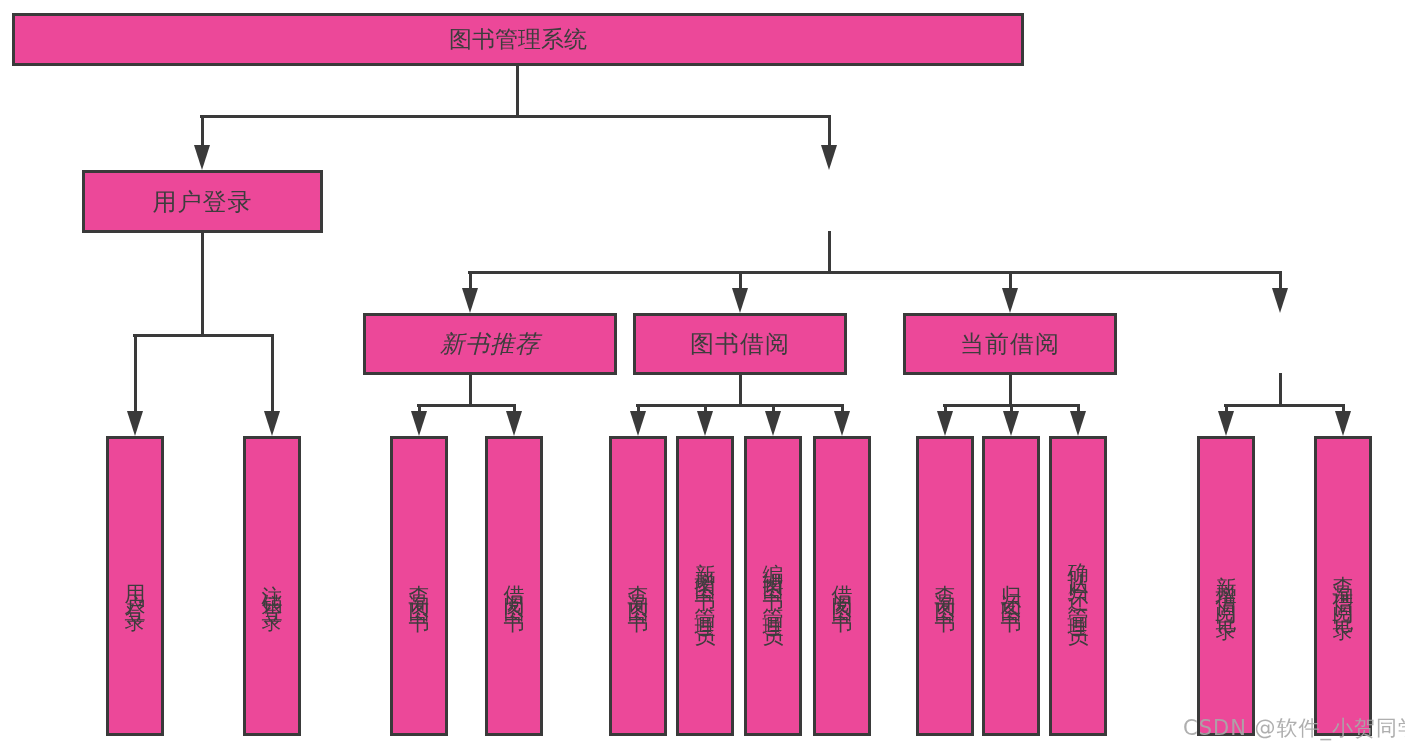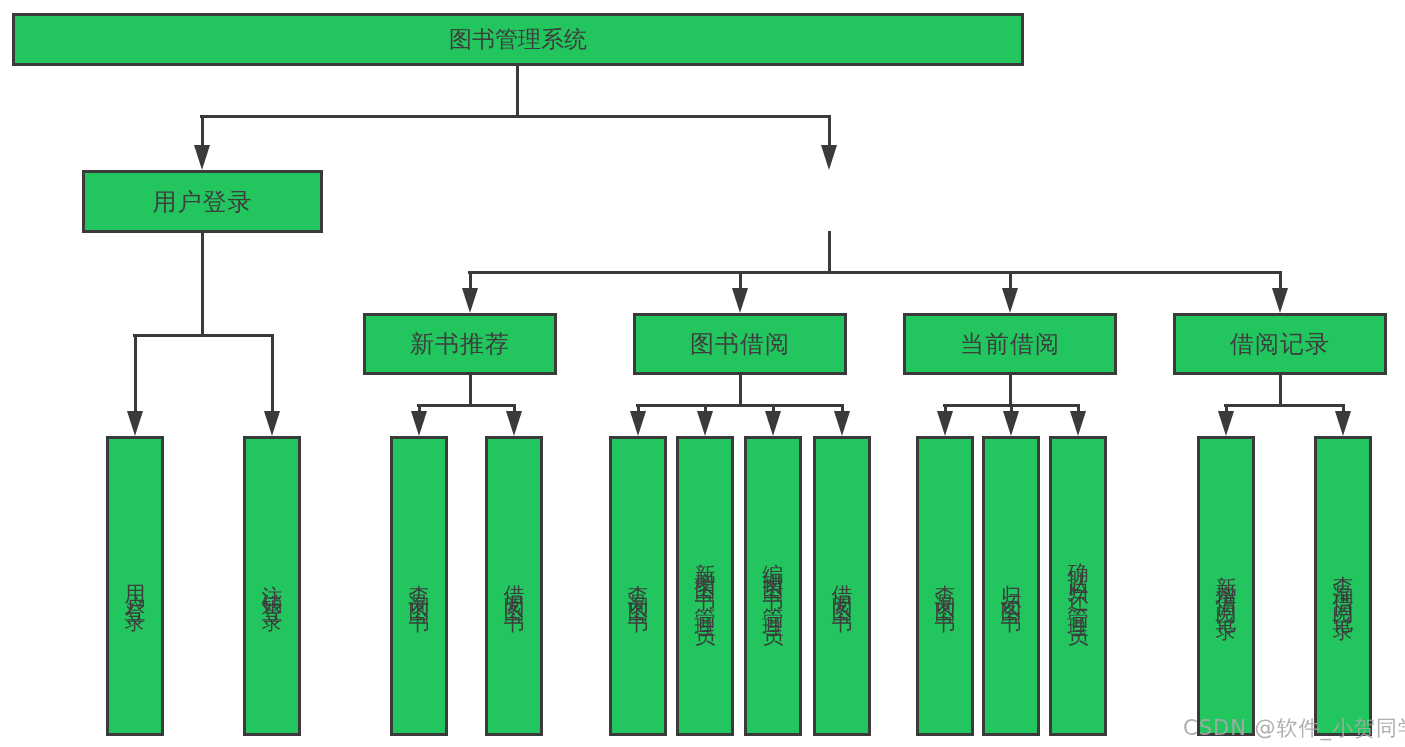--- a/index.html
+++ b/index.html
@@ -1,21 +1,21 @@
 <!DOCTYPE html>
 <html><head>
 <meta charset="utf-8">
 <style>
   html,body{margin:0;padding:0;background:#ffffff;}
   #stage{
     position:relative;width:1405px;height:747px;background:#ffffff;overflow:hidden;
     font-family:"DejaVu Sans","Liberation Sans",sans-serif;
   }
   .box{
-    position:absolute;box-sizing:border-box;border:3px solid #3a3a3a;background:#22c55e;
+    position:absolute;box-sizing:border-box;border:3px solid #3a3a3a;background:#ec4899;
     display:flex;align-items:center;justify-content:center;
     color:#3d3d3d;
   }
   .hnode{font-size:24px;letter-spacing:1px;}
   .root{font-size:23px;}
   .leaf{
     writing-mode:vertical-rl;text-orientation:mixed;
     font-size:21px;letter-spacing:9px;color:#3d3d3d;
   }
   .vl{position:absolute;width:3px;background:#3a3a3a;}
@@ -33,31 +33,28 @@
 <div id="stage">
 
   <div class="box root" style="left:12px;top:13px;width:1012px;height:53px;">
     <span>图书管理系统</span>
   </div>
 
   <div class="box hnode" style="left:82px;top:170px;width:241px;height:63px;">
     <span>用户登录</span>
   </div>
 
-  <div class="box hnode" style="left:363px;top:313px;width:194px;height:62px;">
+  <div class="box hnode" style="left:363px;top:313px;width:254px;height:62px;font-style:italic;">
     <span>新书推荐</span>
   </div>
   <div class="box hnode" style="left:633px;top:313px;width:214px;height:62px;">
     <span>图书借阅</span>
   </div>
   <div class="box hnode" style="left:903px;top:313px;width:214px;height:62px;">
     <span>当前借阅</span>
-  </div>
-  <div class="box hnode" style="left:1173px;top:313px;width:214px;height:62px;">
-    <span>借阅记录</span>
   </div>
 
   <div class="box leaf" style="left:106px;top:436px;width:58px;height:300px;">
     <span>用户登录</span>
   </div>
   <div class="box leaf" style="left:243px;top:436px;width:58px;height:300px;">
     <span>注销登录</span>
   </div>
   <div class="box leaf" style="left:390px;top:436px;width:58px;height:300px;">
     <span>查询图书</span>

